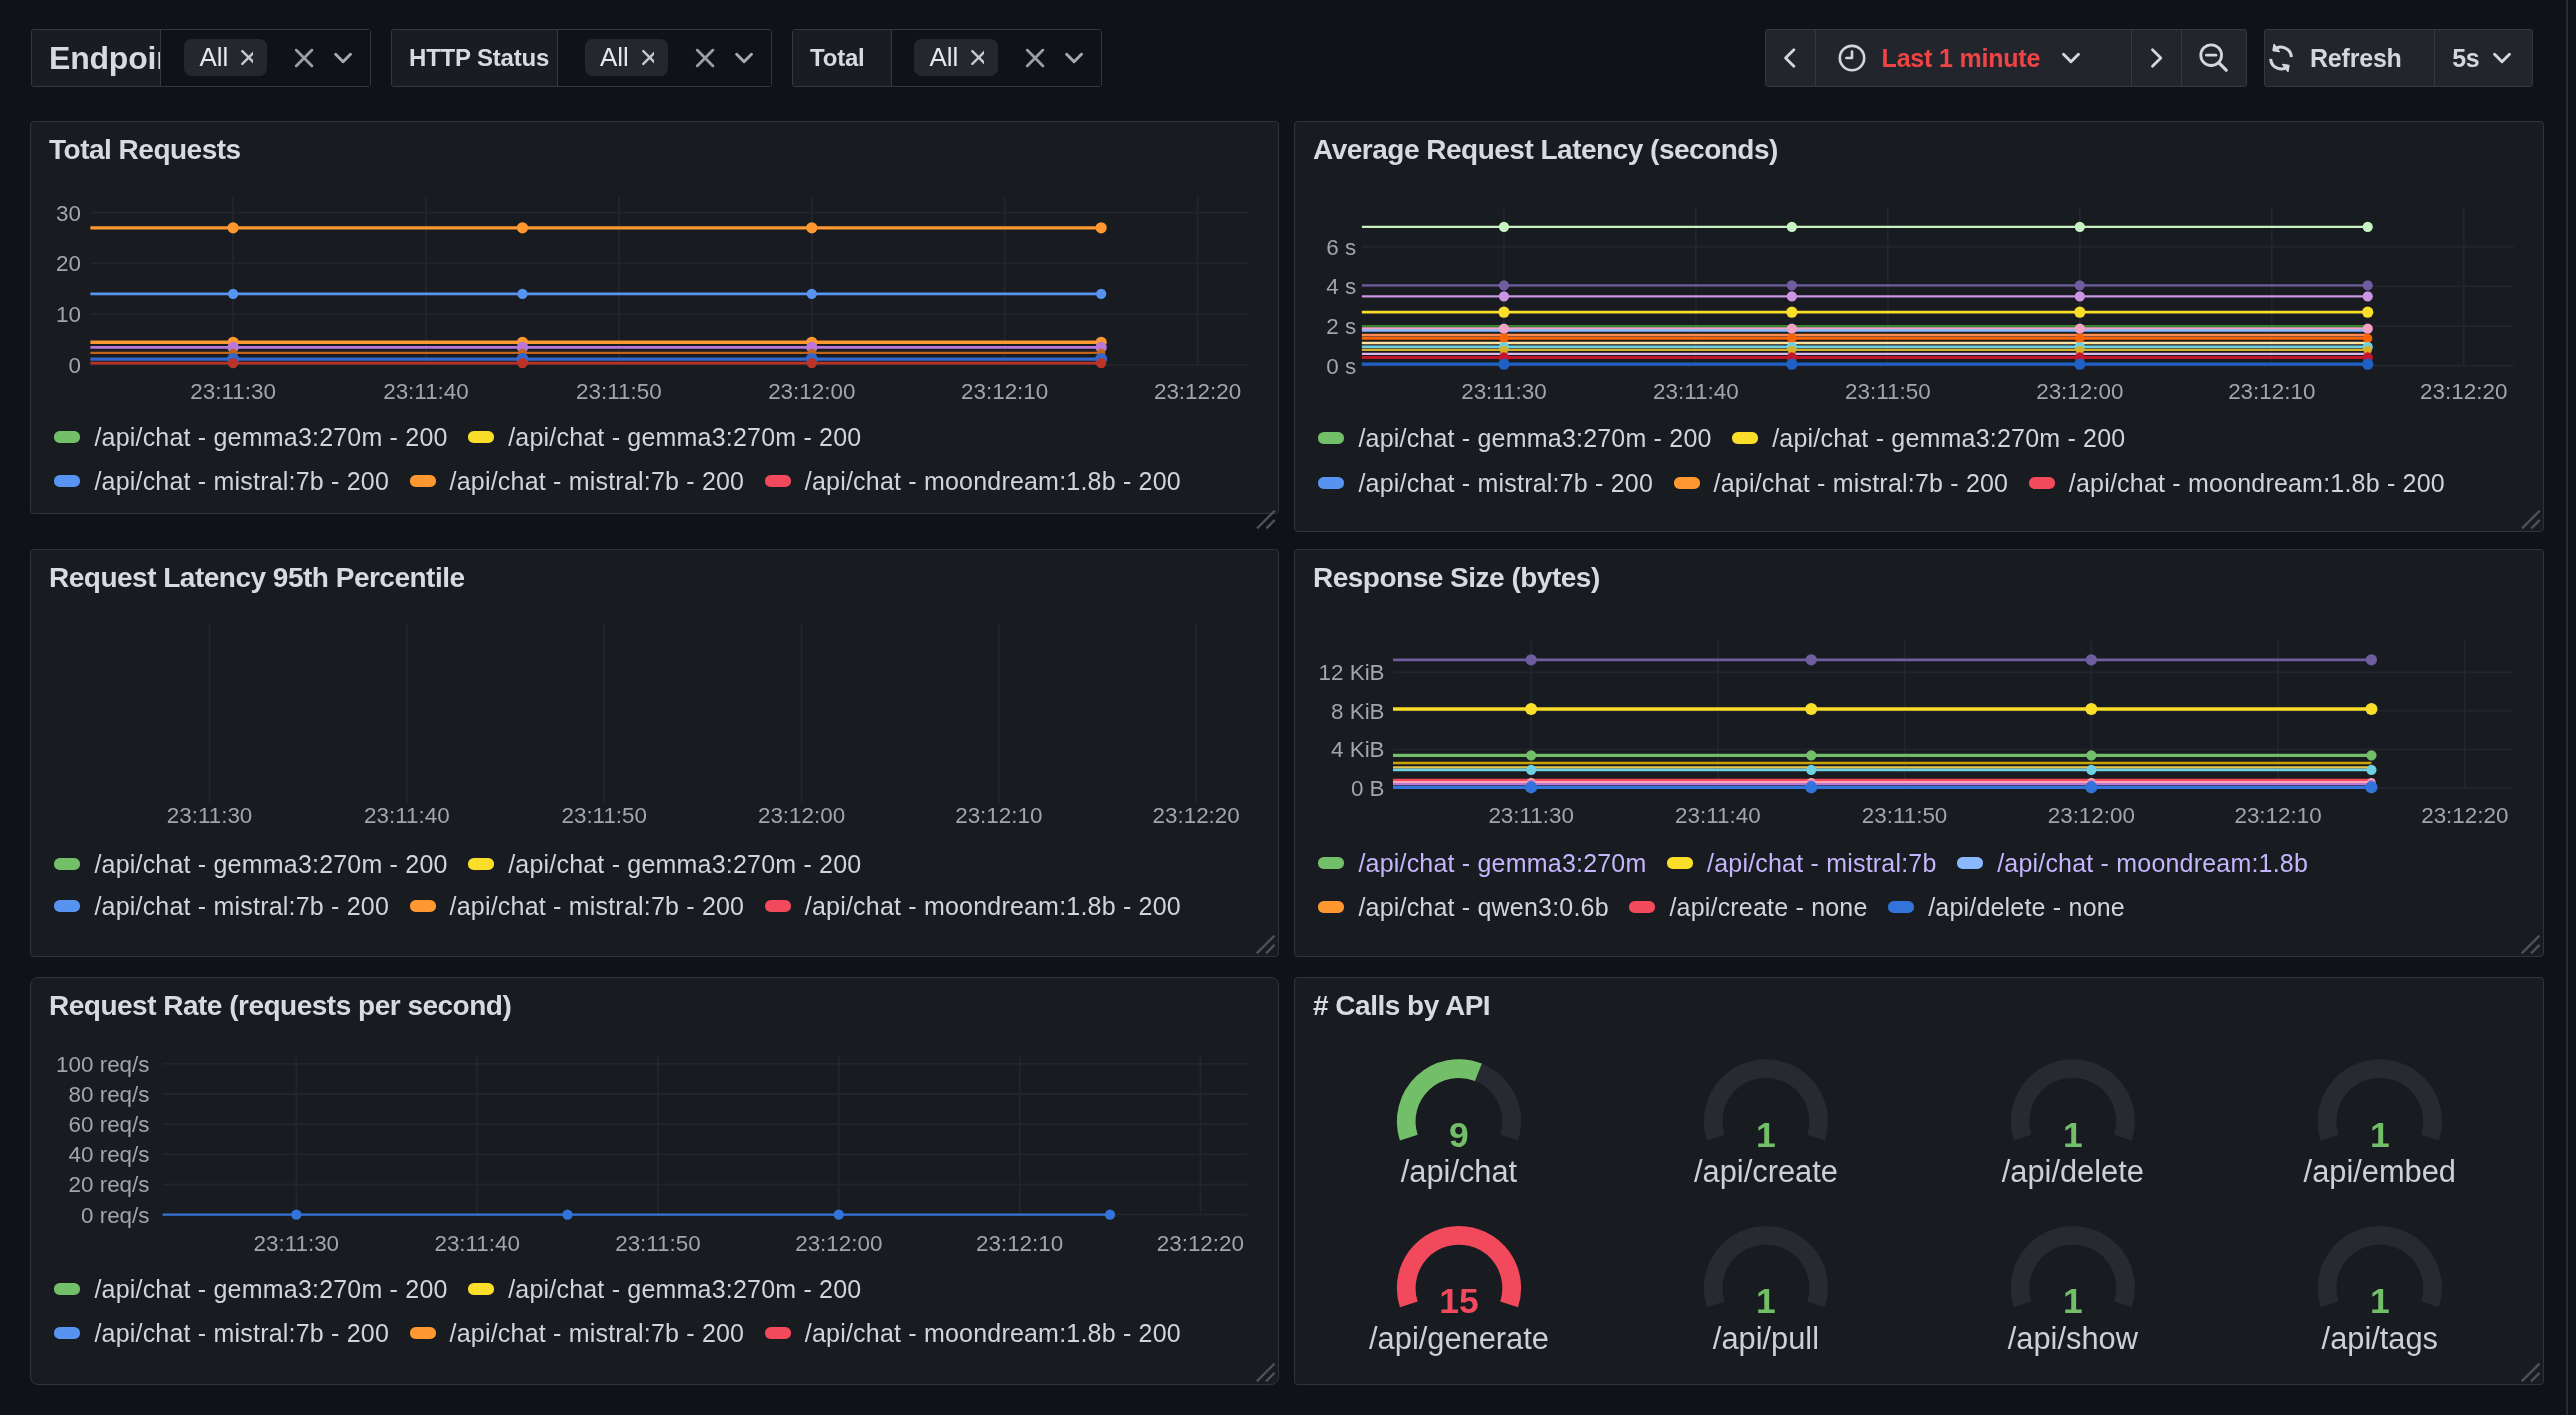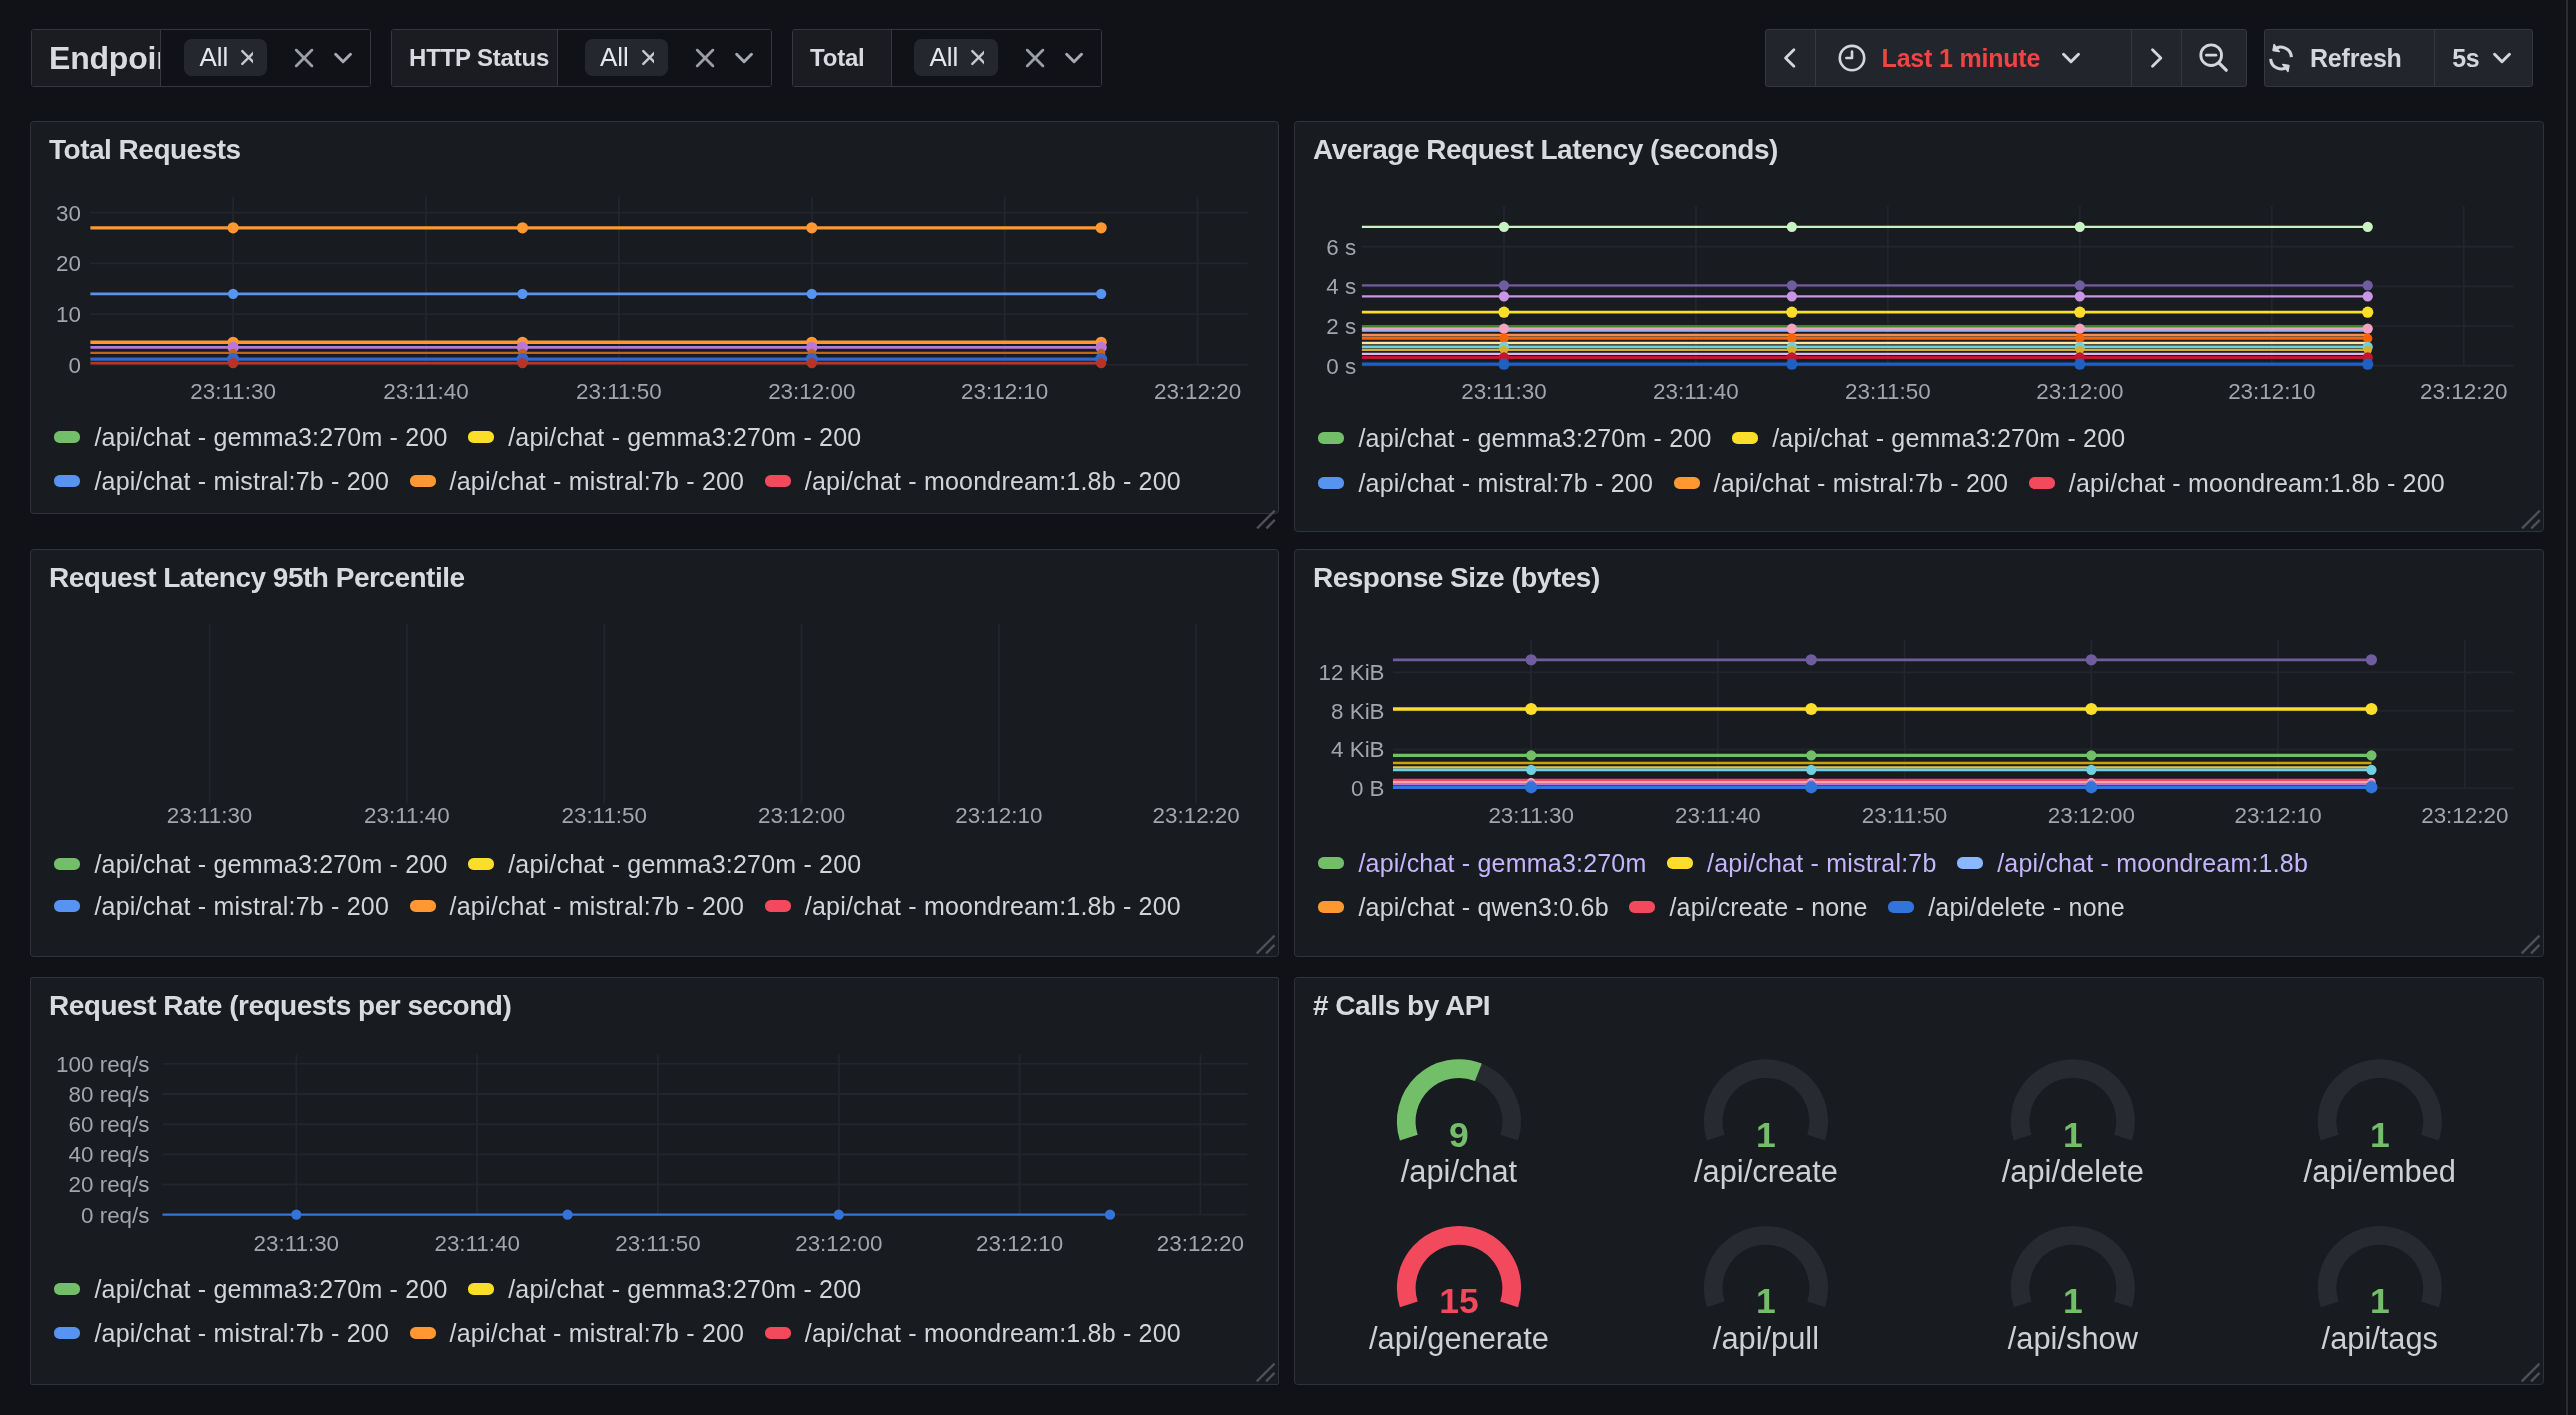--- a/index.html
+++ b/index.html
@@ -400,21 +400,21 @@
     </div>
     <div style="position:absolute;left:23.4px;top:343px;height:28px;display:flex;align-items:center;font-size:25px;letter-spacing:0.2px;color:#D3D4DA;overflow:hidden;right:9.3px">
       <span style="display:inline-block;width:26px;height:11.2px;border-radius:5.6px;background:#FF9830;margin-right:14px;flex:none"></span>
       <span style="margin-right:20.6px;white-space:nowrap">/api/chat - qwen3:0.6b</span>
       <span style="display:inline-block;width:26px;height:11.2px;border-radius:5.6px;background:#F2495C;margin-right:14px;flex:none"></span>
       <span style="margin-right:20.6px;white-space:nowrap">/api/create - none</span>
       <span style="display:inline-block;width:26px;height:11.2px;border-radius:5.6px;background:#3274D9;margin-right:14px;flex:none"></span>
       <span style="margin-right:20.6px;white-space:nowrap">/api/delete - none</span>
     </div>
   </div>
-<div style="position:absolute;left:30px;top:977px;width:1249px;height:408px;background:#181B1F;border:1.9px solid #30343A;border-radius:2px;box-sizing:border-box">
+<div style="position:absolute;left:30px;top:977px;width:1249px;height:408px;background:#181B1F;border:1.9px solid #30343A;border-radius:8px;box-sizing:border-box">
     <div style="position:absolute;left:18px;top:12px;font-size:28px;font-weight:700;color:#D9DADF;letter-spacing:-0.5px">Request Rate (requests per second)</div>
     <svg width="1249" height="408" viewBox="0 0 1336 437" style="position:absolute;left:0;top:0">
       <line x1="140" y1="92.0" x2="1302" y2="92.0" stroke="#23252C" stroke-width="2"></line>
       <line x1="140" y1="124.3" x2="1302" y2="124.3" stroke="#23252C" stroke-width="2"></line>
       <line x1="140" y1="156.6" x2="1302" y2="156.6" stroke="#23252C" stroke-width="2"></line>
       <line x1="140" y1="188.9" x2="1302" y2="188.9" stroke="#23252C" stroke-width="2"></line>
       <line x1="140" y1="221.2" x2="1302" y2="221.2" stroke="#23252C" stroke-width="2"></line>
       <line x1="140" y1="253.5" x2="1302" y2="253.5" stroke="#23252C" stroke-width="2"></line>
       <line x1="283.3" y1="82" x2="283.3" y2="253.5" stroke="#23252C" stroke-width="2"></line>
       <text x="283.3" y="292.5" font-size="24" fill="#A2A5AC" text-anchor="middle">23:11:30</text>

